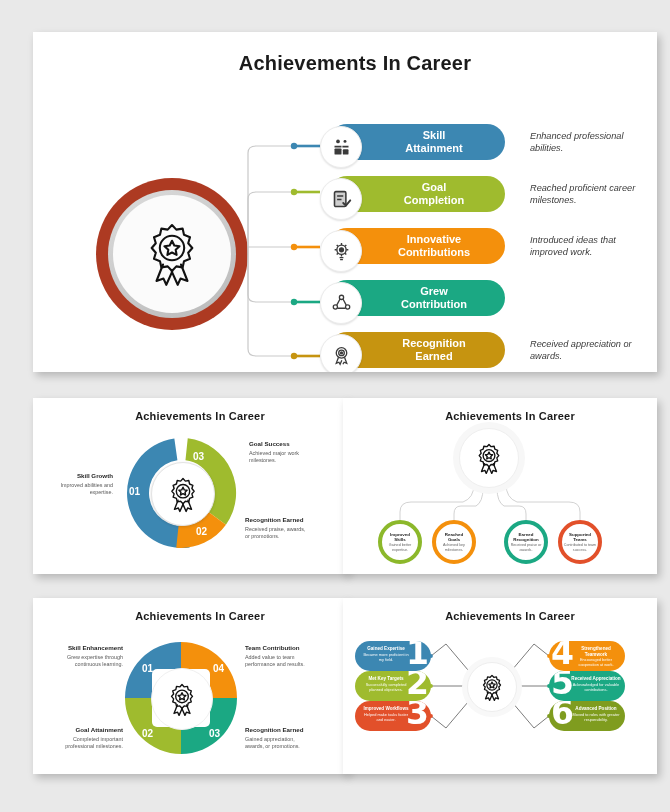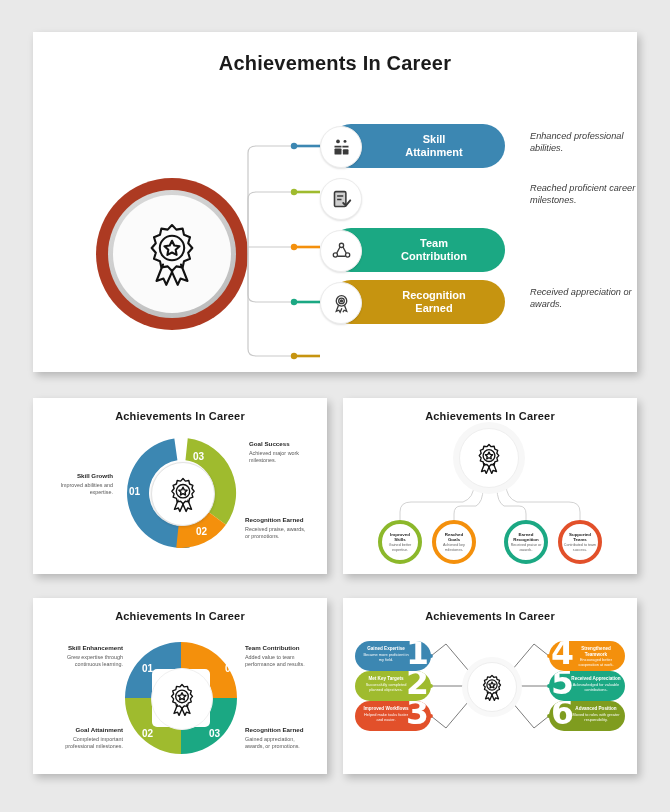--- a/index.html
+++ b/index.html
@@ -10,20 +10,21 @@
     overflow:hidden;
   }
   .deck{position:relative;width:670px;height:812px;}
 
   
   .slide{
     position:absolute;
     background:#ffffff;
     box-shadow:3px 4px 8px rgba(0,0,0,.22);
     overflow:hidden;
+    padding-left:20px;
   }
   .slide-title{
     text-align:center;
     font-weight:bold;
     color:#1b1b1b;
     letter-spacing:.2px;
   }
 
   
   #hero{left:33px;top:32px;width:604px;height:340px;}
@@ -44,21 +45,21 @@
     width:118px;height:118px;border-radius:50%;
     background:#fbfbfb;
     display:flex;align-items:center;justify-content:center;
   }
 
   .connectors{position:absolute;left:215px;top:95px;width:90px;height:250px;}
 
   .rows{position:absolute;left:287px;top:92px;width:310px;}
   .row{position:relative;height:44px;margin-bottom:8px;}
   .pill{
-    position:absolute;left:9px;top:0;width:176px;height:44px;
+    position:absolute;left:9px;top:0;width:176px;height:36px;
     border-radius:22px;
     display:flex;align-items:center;justify-content:center;
     color:#fff;font-weight:bold;font-size:11px;line-height:13px;text-align:center;
     padding-left:34px;box-sizing:border-box;
   }
   .pill-icon{
     position:absolute;left:0;top:2px;width:40px;height:40px;border-radius:50%;
     background:#fff;border:1px solid #ececec;
     display:flex;align-items:center;justify-content:center;
     box-shadow:0 1px 2px rgba(0,0,0,.12);
@@ -197,37 +198,62 @@
                 <path d="M4 10h8v2H4zM13 10h7v2h-7z"></path>
                 <rect x="4" y="13" width="8" height="7" rx="1"></rect>
                 <rect x="13.5" y="14" width="6.5" height="6" rx="1"></rect>
               </g>
             </svg>
         </div>
         <div class="row-desc">Enhanced professional abilities.</div>
       </div>
 
       <div class="row">
+        <div class="pill" style="background:#9fbb2e">
+          <div>
+            <div>Goal</div>
+            <div>Completion</div>
+          </div>
+        </div>
         <div class="pill-icon">
           <svg width="21" height="21" viewBox="0 0 24 24">
               <g fill="none" stroke="#3b3b3b" stroke-width="1.8">
                 <rect x="4" y="3" width="13" height="17" rx="1.5" fill="#cfcfcf"></rect>
                 <path d="M7 8h7M7 12h5"></path>
               </g>
               <path d="M14 16l3 3 5-6" fill="none" stroke="#3b3b3b" stroke-width="2.2" stroke-linecap="round" stroke-linejoin="round"></path>
             </svg>
         </div>
         <div class="row-desc">Reached proficient career milestones.</div>
       </div>
 
+      <div class="row">
+        <div class="pill" style="background:#f4900c">
+          <div>
+            <div>Innovative</div>
+            <div>Contributions</div>
+          </div>
+        </div>
+        <div class="pill-icon">
+          <svg width="21" height="21" viewBox="0 0 24 24">
+              <g fill="none" stroke="#3b3b3b" stroke-width="1.6">
+                <circle cx="12" cy="10" r="5.3"></circle>
+                <circle cx="12" cy="10" r="2.2" fill="#3b3b3b"></circle>
+                <path d="M12 2.4v2.2M12 15.4v2.2M4.2 10h2.2M17.6 10h2.2M6.5 4.5l1.6 1.6M15.9 13.9l1.6 1.6M17.5 4.5l-1.6 1.6M8.1 13.9l-1.6 1.6"></path>
+                <path d="M9.8 19h4.4M10.4 21.3h3.2"></path>
+              </g>
+            </svg>
+        </div>
+        <div class="row-desc">Introduced ideas that improved work.</div>
+      </div>
 
       <div class="row">
         <div class="pill" style="background:#1ba883">
           <div>
-            <div>Team</div>
+            <div>Grew</div>
             <div>Contribution</div>
           </div>
         </div>
         <div class="pill-icon">
           <svg width="21" height="21" viewBox="0 0 24 24">
               <g fill="none" stroke="#3b3b3b" stroke-width="1.5">
                 <circle cx="12" cy="5" r="2.4"></circle>
                 <circle cx="5" cy="16" r="2.4"></circle>
                 <circle cx="19" cy="16" r="2.4"></circle>
                 <path d="M10.3 6.8 6.6 13.8M13.7 6.8l3.7 7M7.4 17.4h9.2"></path>
@@ -374,21 +400,21 @@
             <circle cx="31" cy="27" r="12.2"></circle>
             <path d="M31 19.8 33.3 24.5 38.5 25.2 34.7 28.8 35.6 33.9 31 31.5 26.4 33.9 27.3 28.8 23.5 25.2 28.7 24.5 Z"></path>
             <path d="M22 43.5 15.5 60 22.5 57.6 25.3 63.8 31.2 50.6"></path>
             <path d="M40 43.5 46.5 60 39.5 57.6 36.7 63.8 30.8 50.6"></path>
           </g>
         </svg>
       </span>
     </div>
 
     <div class="dnum" style="left:109px;top:65px;">01</div>
-    <div class="dnum" style="left:192px;top:65px;">04</div>
+    <div class="dnum" style="left:180px;top:65px;">04</div>
     <div class="dnum" style="left:109px;top:130px;">02</div>
     <div class="dnum" style="left:176px;top:130px;">03</div>
 
     <div class="lblock" id="d4-l1">
       <div class="lbl-h">Skill Enhancement</div>
       <div class="lbl-b">Grew expertise through continuous learning.</div>
     </div>
     <div class="lblock" id="d4-l4">
       <div class="lbl-h">Team Contribution</div>
       <div class="lbl-b">Added value to team performance and results.</div>

